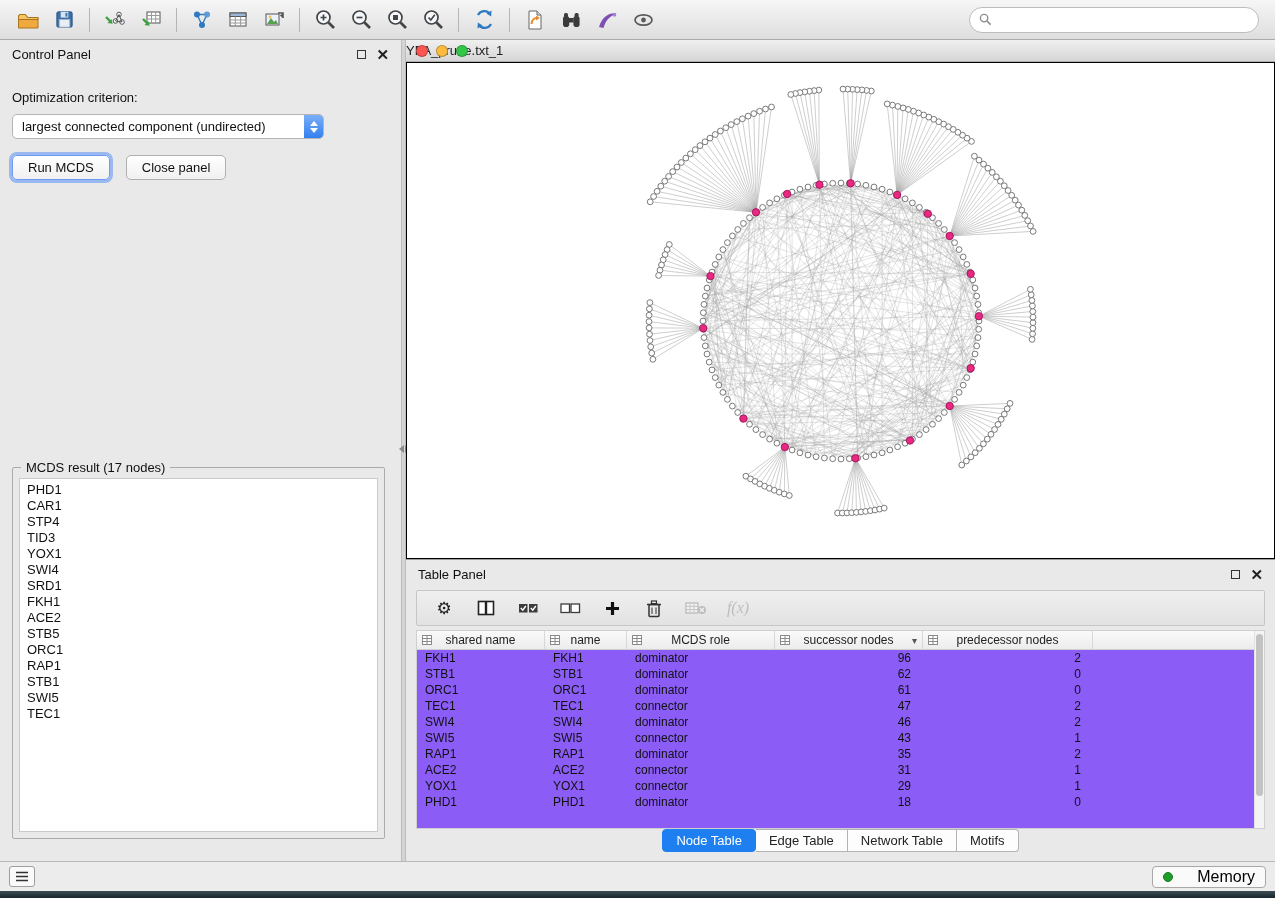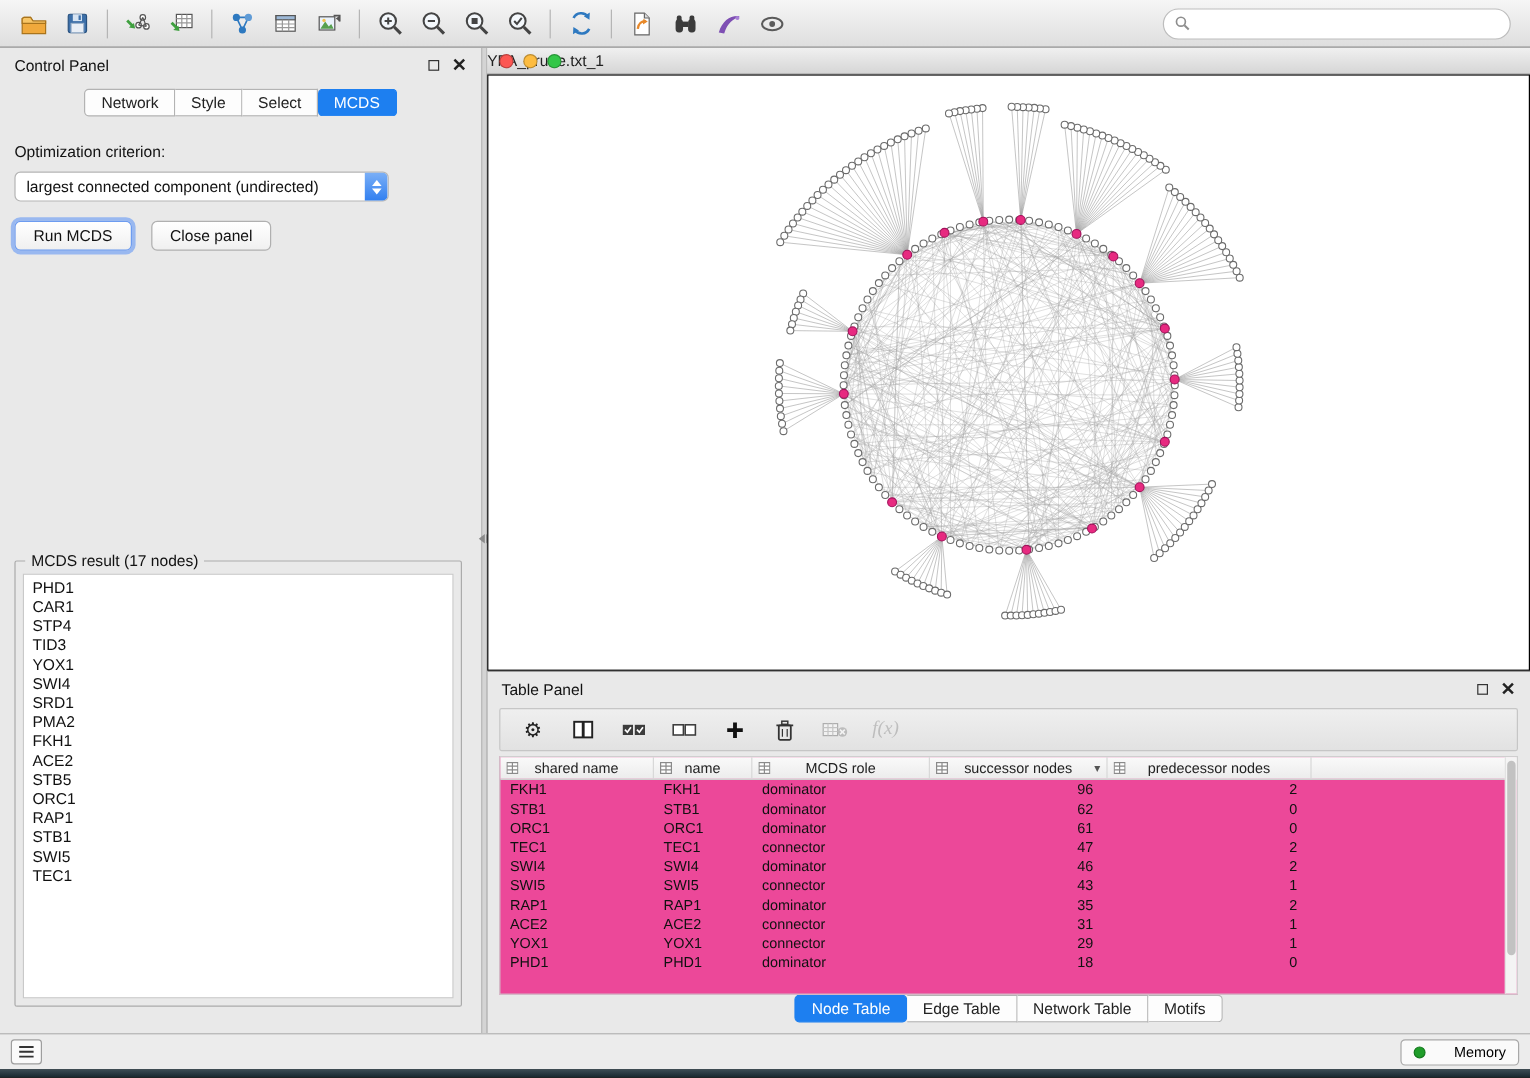--- a/index.html
+++ b/index.html
@@ -58,40 +58,40 @@
   .net-title { position:absolute; left:0; right:0; text-align:left; font-size:13px; color:#222; }
   .net-canvas { flex:1; background:#fff; border:1px solid #000; position:relative; min-height:0; }
   .net-canvas svg { display:block; width:100%; height:100%; }
 
   
   .table-panel { flex:1; background:#e9e9e9; border-top:1px solid #9d9d9d; display:flex; flex-direction:column; min-height:0; }
   .tp-toolbar { height:36px; flex:0 0 36px; margin:2px 10px 4px 10px; background:linear-gradient(#efefef,#e2e2e2); border:1px solid #c6c6c6; border-radius:2px; display:flex; align-items:center; gap:12px; padding:0 12px; }
   .tp-tool { width:30px; height:28px; border:none; background:none; display:flex; align-items:center; justify-content:center; cursor:pointer; font-size:17px; color:#222; }
   .tp-tool.disabled { opacity:.45; cursor:default; }
   .fx { font-family:"Liberation Serif", serif; font-style:italic; font-size:16px; color:#8a8a8a; }
-  .table-wrap { flex:1; margin:0 10px; background:#ec4899; border:1px solid #cfcfcf; display:flex; flex-direction:column; min-height:0; position:relative; }
+  .table-wrap { flex:1; margin:0 10px; background:#8b5cf6; border:1px solid #cfcfcf; display:flex; flex-direction:column; min-height:0; position:relative; }
   .thead { height:19px; flex:0 0 19px; display:flex; background:linear-gradient(#fafafa,#ececec); border-bottom:1px solid #cfcfcf; font-size:12px; }
   .hcell { position:relative; display:flex; align-items:center; justify-content:center; border-right:1px solid #d8d8d8; color:#222; }
   .hicon { position:absolute; left:5px; top:4px; }
   .hchev { position:absolute; right:5px; font-size:10px; color:#555; }
   .c-shared{width:128px;flex:0 0 128px} .c-name{width:82px;flex:0 0 82px} .c-role{width:148px;flex:0 0 148px}
   .c-succ{width:148px;flex:0 0 148px} .c-pred{width:170px;flex:0 0 170px} .c-fill{flex:1}
   .tbody { flex:1; overflow:hidden; position:relative; }
   .trow { display:flex; height:16px; font-size:12px; }
   .tcell { line-height:16px; white-space:nowrap; overflow:hidden; }
   .tcell.left { padding-left:8px; }
   .tcell.right { text-align:right; padding-right:12px; }
   .vscroll { position:absolute; top:0; right:0; bottom:0; width:10px; background:#f4f4f4; border-left:1px solid #e2e2e2; }
   .vthumb { position:absolute; top:3px; left:1px; width:7px; height:82%; background:#c2c2c2; border-radius:4px; cursor:pointer; }
   .table-tabs { height:32px; flex:0 0 32px; display:flex; align-items:flex-start; justify-content:center; }
 
   
   .status-bar { height:30px; flex:0 0 30px; background:#ececec; border-top:1px solid #b8b8b8; display:flex; align-items:center; padding:0 9px; }
   .menu-btn { width:26px; height:21px; background:#fafafa; border:1px solid #9e9e9e; border-radius:3px; display:flex; align-items:center; justify-content:center; cursor:pointer; }
-  .memory-btn { margin-left:auto; height:22px; background:#fafafa; border:1px solid #a8a8a8; border-radius:4px; display:flex; align-items:center; gap:24px; padding:0 10px; font-size:12px; cursor:pointer; }
+  .memory-btn { margin-left:auto; height:22px; background:#fafafa; border:1px solid #a8a8a8; border-radius:4px; display:flex; align-items:center; gap:24px; padding:0 10px; font-size:16px; cursor:pointer; }
   .memory-dot { width:10px; height:10px; border-radius:50%; background:#1f9d2a; border:1px solid #157a1e; }
   .desktop-strip { height:7px; flex:0 0 7px; background:linear-gradient(#3c4d56,#17262e); }
 </style>
 </head>
 <body>
 
 <div class="app">
 
   <div class="toolbar">
     <button class="tb-btn">
@@ -232,26 +232,20 @@
 
   <div class="main">
 
     <div class="control-panel">
       <div class="panel-header">
         <span>Control Panel</span>
         <span class="win-btns">
           <button class="float-btn"></button>
           <button class="close-btn">✕</button>
         </span>
-      </div>
-      <div class="cp-tabs">
-        <button class="seg">Network</button>
-        <button class="seg">Style</button>
-        <button class="seg">Select</button>
-        <button class="seg active">MCDS</button>
       </div>
       <div class="cp-content">
         <div class="opt-label">Optimization criterion:</div>
         <div class="dropdown">
           <span class="dd-text">largest connected component (undirected)</span>
           <span class="dd-stepper">
               <span class="dd-up"></span>
               <span class="dd-down"></span>
             </span>
         </div>
@@ -262,21 +256,20 @@
         <div class="groupbox">
           <span class="groupbox-title">MCDS result (17 nodes)</span>
           <div class="mcds-list">
               <div class="mcds-item">PHD1</div>
               <div class="mcds-item">CAR1</div>
               <div class="mcds-item">STP4</div>
               <div class="mcds-item">TID3</div>
               <div class="mcds-item">YOX1</div>
               <div class="mcds-item">SWI4</div>
               <div class="mcds-item">SRD1</div>
-              <div class="mcds-item">PMA2</div>
               <div class="mcds-item">FKH1</div>
               <div class="mcds-item">ACE2</div>
               <div class="mcds-item">STB5</div>
               <div class="mcds-item">ORC1</div>
               <div class="mcds-item">RAP1</div>
               <div class="mcds-item">STB1</div>
               <div class="mcds-item">SWI5</div>
               <div class="mcds-item">TEC1</div>
             </div>
         </div>

